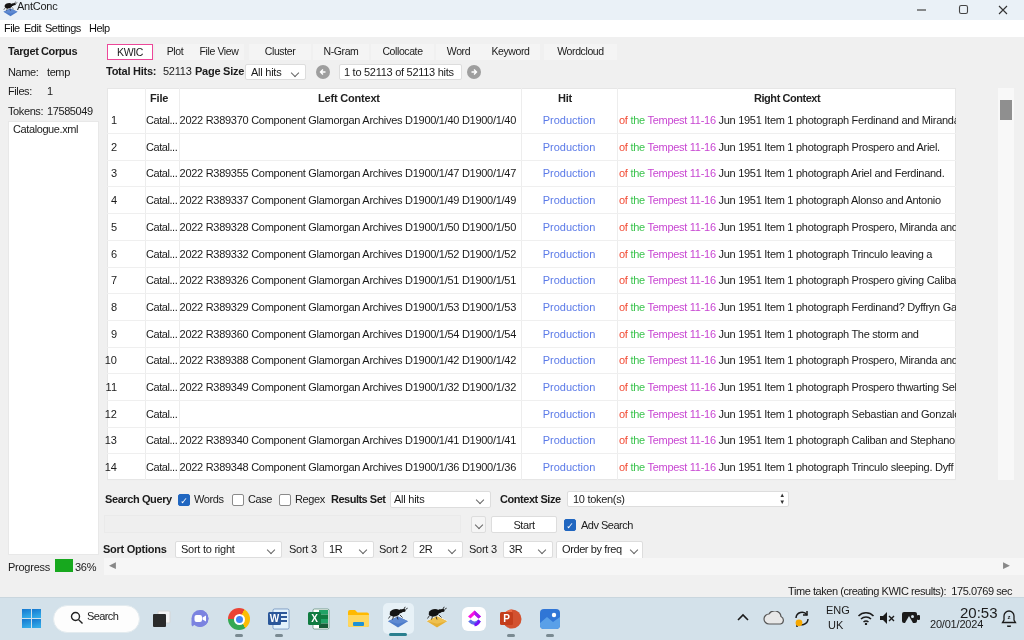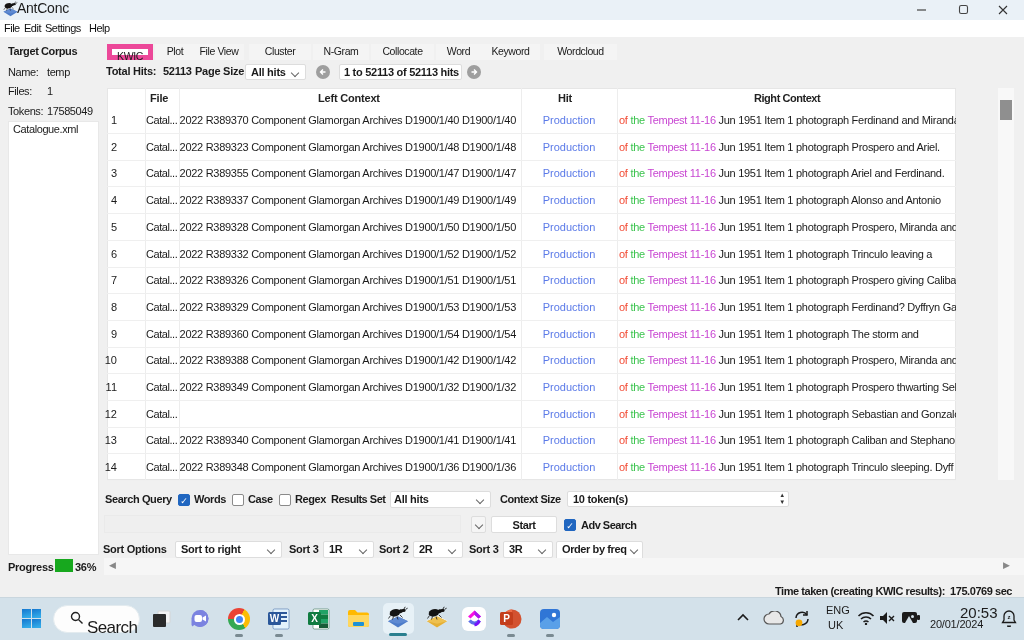--- a/index.html
+++ b/index.html
@@ -2,36 +2,36 @@
 <html><head>
 <meta charset="utf-8">
 <style>
 * { margin:0; padding:0; box-sizing:border-box; }
 html,body { width:1024px; height:640px; overflow:hidden; }
 body { font-family:"Liberation Sans", sans-serif; position:relative; background:#f0f0f0; }
 .abs { position:absolute; }
 
 
 #titlebar { left:0; top:0; width:1024px; height:20px; background:#eaf1f7; }
-#titlebar .title { left:17px; top:0; font-size:14px; letter-spacing:-0.25px; color:#1b1b1b; }
+#titlebar .title { left:17px; top:0; font-size:11px; letter-spacing:-0.25px; color:#1b1b1b; }
 
 #menubar { left:0; top:20px; width:1024px; height:17px; background:#ffffff; font-size:11px; letter-spacing:-0.5px; color:#111; }
 #menubar span { position:absolute; top:2px; }
 
 
 .sb { font-size:11px; letter-spacing:-0.4px; color:#1b1b1b; }
 .sbb { font-weight:bold; }
 #filelist { left:8px; top:121px; width:91px; height:434px; background:#fff; border:1px solid #e8e8e8; font-size:11px; letter-spacing:-0.4px; padding:1px 0 0 4px; color:#1b1b1b; }
 
 
 .tab { top:44px; height:16px; font-size:10.5px; letter-spacing:-0.4px; color:#1b1b1b; text-align:center; line-height:15px; background:#f4f4f4; }
-#tab-active { background:#fff !important; border:5px solid #ec4899; }
-
-
-.ctl { font-size:11px; letter-spacing:-0.25px; color:#1b1b1b;font-weight:bold; }
+#tab-active { background:#fff !important; border:1px solid #ec4899; }
+
+
+.ctl { font-size:11px; letter-spacing:-0.25px; color:#1b1b1b; }
 .bold { font-weight:bold; }
 .box { background:#fff; border:1px solid #ddd; border-radius:2px; }
 .chev { width:7px; height:7px; }
 .chev:before { content:""; position:absolute; width:5px; height:5px; border-right:1.2px solid #666; border-bottom:1.2px solid #666; transform:rotate(45deg); }
 
 
 #tablewrap { left:107px; top:88px; width:849px; height:392px; background:#fff; border:1px solid #e6e6e6; }
 #vscroll { left:998px; top:88px; width:16px; height:392px; background:#f8f8f8; }
 #vthumb { left:1000px; top:100px; width:12px; height:20px; background:#8f8f8f; }
 .gridv { top:88px; width:1px; height:392px; background:#ededed; position:absolute; }
@@ -131,21 +131,20 @@
 <div class="row" style="top:107px">
       <span class="rnum">1</span>
       <span class="rfile">Catal...</span>
       <span class="rleft">2022 R389370 Component Glamorgan Archives D1900/1/40 D1900/1/40</span>
       <span class="rhit">Production</span>
       <span class="rright"><span class="of">of</span> <span class="the">the</span> <span class="tem">Tempest 11-16</span> Jun 1951 Item 1 photograph Ferdinand and Miranda</span>
     </div>
 <div class="row" style="top:133.7px">
       <span class="rnum">2</span>
       <span class="rfile">Catal...</span>
-      <span class="rleft">2022 R389323 Component Glamorgan Archives D1900/1/48 D1900/1/48</span>
       <span class="rhit">Production</span>
       <span class="rright"><span class="of">of</span> <span class="the">the</span> <span class="tem">Tempest 11-16</span> Jun 1951 Item 1 photograph Prospero and Ariel.</span>
     </div>
 <div class="row" style="top:160.4px">
       <span class="rnum">3</span>
       <span class="rfile">Catal...</span>
       <span class="rleft">2022 R389355 Component Glamorgan Archives D1900/1/47 D1900/1/47</span>
       <span class="rhit">Production</span>
       <span class="rright"><span class="of">of</span> <span class="the">the</span> <span class="tem">Tempest 11-16</span> Jun 1951 Item 1 photograph Ariel and Ferdinand.</span>
     </div>
@@ -282,21 +281,21 @@
       <rect x="10" y="0" width="9" height="9" fill="url(#wlg)"></rect>
     <rect x="0" y="10" width="9" height="9" fill="url(#wlg)"></rect>
       <rect x="10" y="10" width="9" height="9" fill="url(#wlg)"></rect>
   </svg>
 
   <div class="abs" style="left:53px;top:7px;width:87px;height:28px;background:#fdfdfd;border-radius:14px;border:1px solid #e3ebef"></div>
   <svg class="abs" style="left:70px;top:13px" width="14" height="14" viewBox="0 0 14 14">
       <circle cx="5.5" cy="5.5" r="4" fill="none" stroke="#222" stroke-width="1.4"></circle>
       <line x1="8.7" y1="8.7" x2="12.5" y2="12.5" stroke="#222" stroke-width="1.4"></line>
     </svg>
-  <span class="abs" style="left:87px;top:20px;font-size:17px;letter-spacing:-0.6px;color:#1b1b1b">Search</span>
+  <span class="abs" style="left:87px;top:12px;font-size:11px;letter-spacing:-0.6px;color:#1b1b1b">Search</span>
 
   <svg class="abs" style="left:151px;top:10px" width="22" height="22" viewBox="0 0 22 22">
     <rect x="7" y="3" width="12" height="12" rx="1" fill="#f3f3f3" stroke="#d5d5d5"></rect>
     <rect x="2" y="6" width="13" height="13" rx="1" fill="#2b2b2b"></rect>
   </svg>
 
   <svg class="abs" style="left:189px;top:10px" width="22" height="22" viewBox="0 0 22 22">
     <path d="M11 2 a8.5 8.5 0 1 1 -8.5 8.5 l0 7 5-2.5" fill="#7b83e0"></path>
     <circle cx="11" cy="10.5" r="8.5" fill="#7b83e0"></circle>
     <path d="M3 10.5 l0 8 5-3" fill="#7b83e0"></path>

